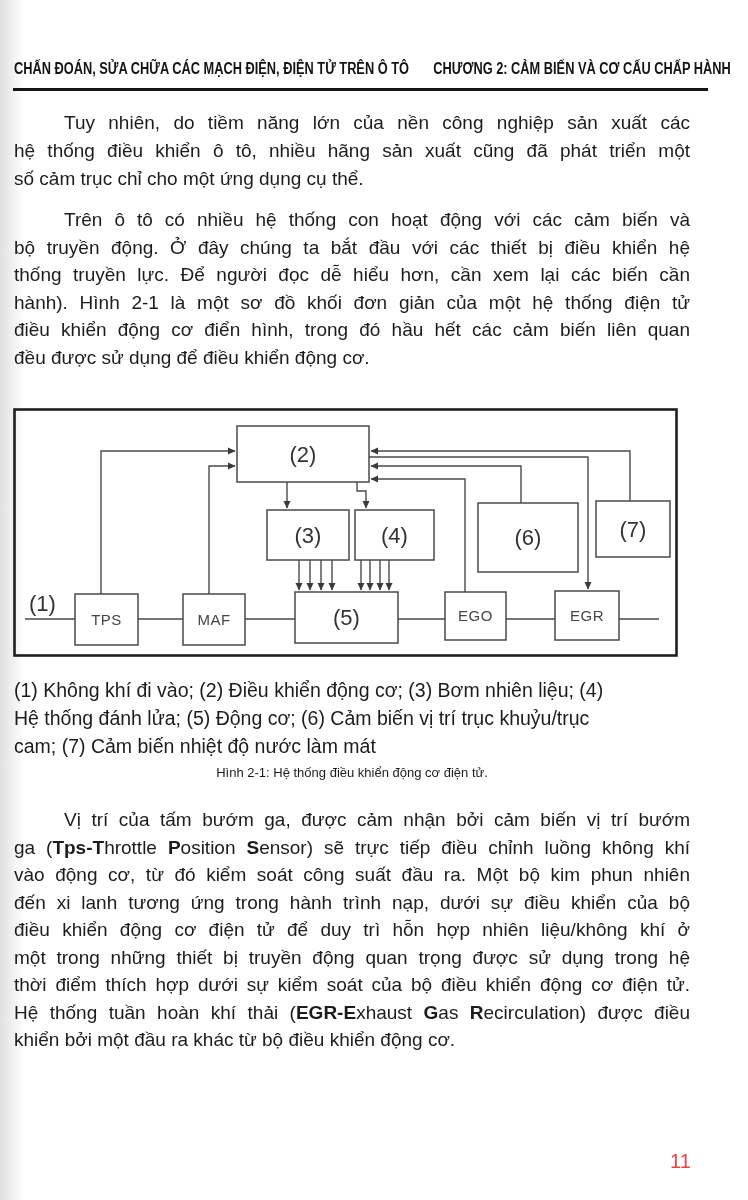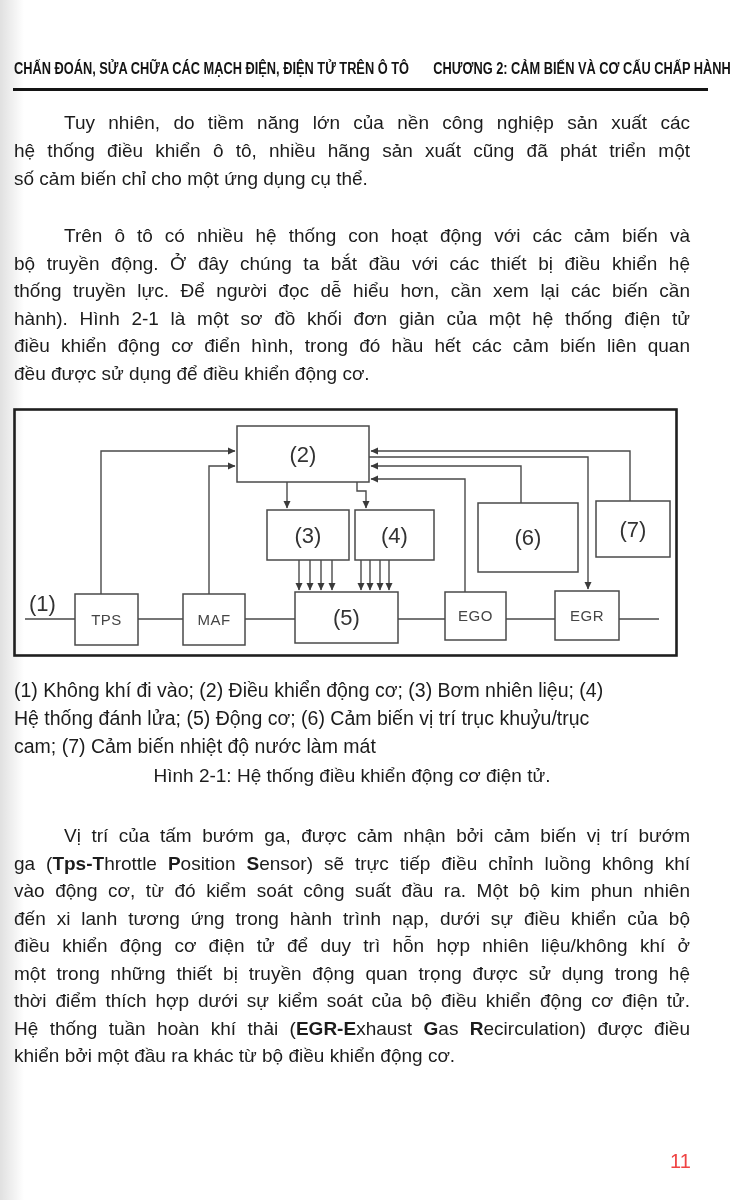--- a/index.html
+++ b/index.html
@@ -11,49 +11,49 @@
   .edge-shadow{position:absolute;left:0;top:0;width:24px;height:1200px;
     background:linear-gradient(to right, rgba(0,0,0,0.12), rgba(0,0,0,0));}
   
   .hdr{position:absolute;top:60px;font-weight:700;font-size:16px;white-space:nowrap;color:#141414;}
   .hdr-left{left:14px;transform:scaleX(0.80);transform-origin:left center;}
   .hdr-right{right:40px;transform:scaleX(0.80);transform-origin:right center;}
   .hdr-rule{position:absolute;left:13px;top:88px;width:695px;height:3px;background:#141414;}
   
   .para{position:absolute;left:14px;width:676px;font-size:19px;color:#1c1c1c;}
   .lh1{line-height:28px;}
-  .lh2{line-height:27.5px;margin-top:16px;}
+  .lh2{line-height:27.5px;}
   .ln{text-align:justify;text-align-last:justify;}
   .ln.end{text-align-last:left;}
   .ln.ind{text-indent:50px;}
   .b{font-weight:700;}
   
   .fig-svg{position:absolute;left:13px;top:408px;}
   svg text{font-family:"Liberation Sans", sans-serif;fill:#333;}
   svg text.num{font-size:22px;}
   svg text.sens{font-size:15px;letter-spacing:0.5px;fill:#454545;}
   .caption{position:absolute;left:14px;width:676px;top:676px;font-size:19.5px;line-height:28px;
     color:#1c1c1c;}
-  .fig-title{position:absolute;left:14px;width:676px;top:765px;font-size:19px;text-align:center;color:#1c1c1c;}
+  .fig-title{position:absolute;left:14px;width:676px;top:765px;font-size:13px;text-align:center;color:#1c1c1c;}
   .page-number{position:absolute;left:670px;top:1150px;font-size:20px;font-weight:400;color:#ef4444;}
 </style>
 </head>
 <body>
 
 <div class="page">
   <div class="edge-shadow"></div>
 
   <div class="hdr hdr-left">CHẤN ĐOÁN, SỬA CHỮA CÁC MẠCH ĐIỆN, ĐIỆN TỬ TRÊN Ô TÔ</div>
   <div class="hdr hdr-right">CHƯƠNG 2: CẢM BIẾN VÀ CƠ CẤU CHẤP HÀNH</div>
   <div class="hdr-rule"></div>
 
   <div class="para lh1" style="top:109px">
     <div class="ln ind">Tuy nhiên, do tiềm năng lớn của nền công nghiệp sản xuất các</div>
     <div class="ln">hệ thống điều khiển ô tô, nhiều hãng sản xuất cũng đã phát triển một</div>
-    <div class="ln end">số cảm biến chỉ cho một ứng dụng cụ thể.</div>
+    <div class="ln end">số cảm trục chỉ cho một ứng dụng cụ thể.</div>
   </div>
 
   <div class="para lh2" style="top:206px">
     <div class="ln ind">Trên ô tô có nhiều hệ thống con hoạt động với các cảm biến và</div>
     <div class="ln">bộ truyền động. Ở đây chúng ta bắt đầu với các thiết bị điều khiển hệ</div>
     <div class="ln">thống truyền lực. Để người đọc dễ hiểu hơn, cần xem lại các biến cần</div>
     <div class="ln">hành). Hình 2-1 là một sơ đồ khối đơn giản của một hệ thống điện tử</div>
     <div class="ln">điều khiển động cơ điển hình, trong đó hầu hết các cảm biến liên quan</div>
     <div class="ln end">đều được sử dụng để điều khiển động cơ.</div>
   </div>

